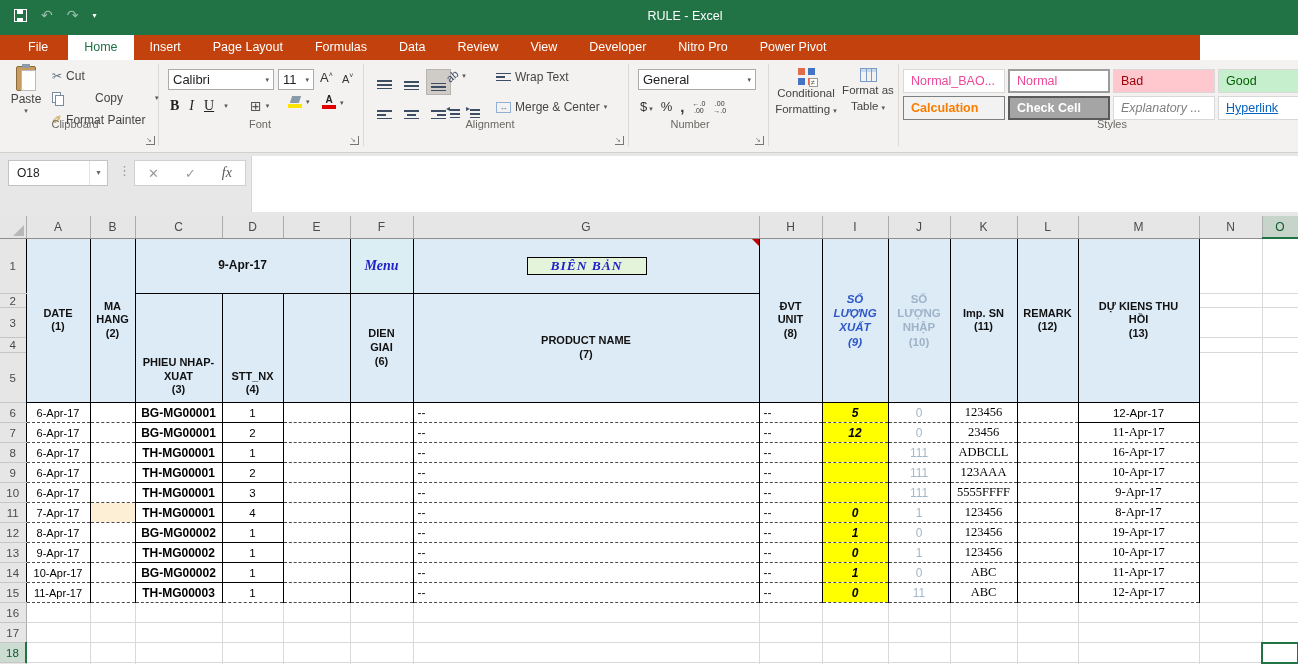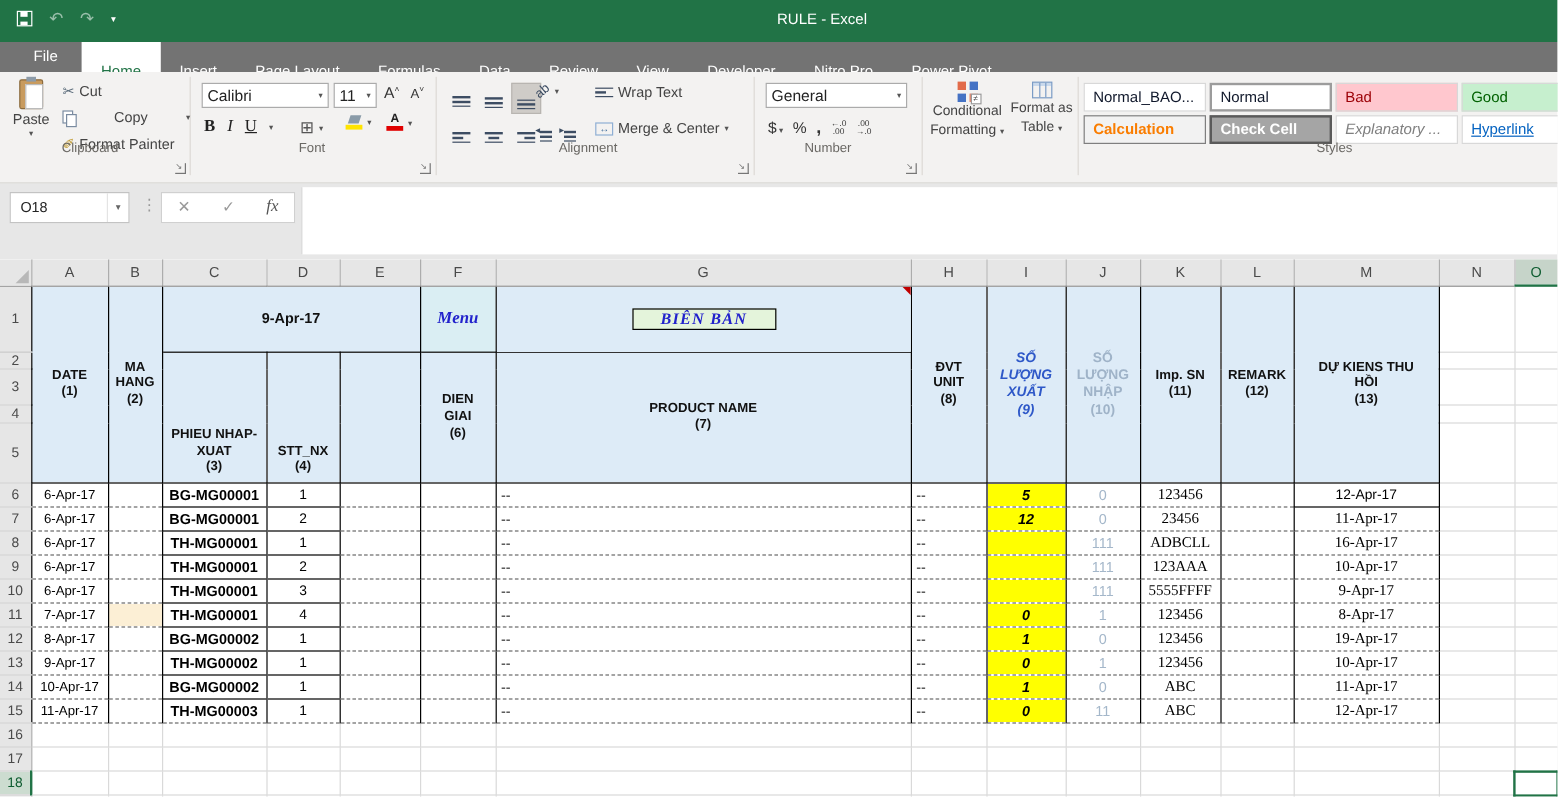--- a/index.html
+++ b/index.html
@@ -11,22 +11,22 @@
   .titlebar { position:absolute; left:0; top:0; width:1298px; height:35px; background:#217346; }
   .qat { position:absolute; left:14px; top:8px; display:flex; gap:14px; align-items:center; }
   .ic-save { width:13px; height:13px; border:1.5px solid #fff; position:relative; }
   .ic-save:before { content:""; position:absolute; left:2px; top:0; width:6px; height:4px; background:#fff; }
   .ic-save:after { content:""; position:absolute; left:2px; bottom:0; width:6px; height:3px; background:#fff; }
   .undo { color:rgba(255,255,255,.55); font-size:14px; line-height:14px; }
   .qat-dd { color:#fff; font-size:8px; }
   .win-title { position:absolute; left:0; top:0; width:100%; height:35px; line-height:32px; text-align:center; color:#fff; font-size:12.5px;margin-left:36px; }
 
   
-  .tabsbar { position:absolute; left:0; top:35px; width:1298px; height:25px; background:#737373; display:flex; align-items:stretch; padding-left:8px; }
-  .rtab { color:#fff; font-size:12.5px; padding:12px 16px; line-height:25px; cursor:default; white-space:nowrap; }
+  .tabsbar { position:absolute; left:0; top:35px; width:1200px; height:25px; background:#c2410c; display:flex; align-items:stretch; padding-left:8px; }
+  .rtab { color:#fff; font-size:12.5px; padding:0 16px; line-height:25px; cursor:default; white-space:nowrap; }
   .rtab.file { padding:0 20px; }
   .rtab.active { background:#fff; color:#217346; }
   .tellme { display:flex; align-items:center; gap:6px; color:#fff; font-size:12.5px; padding:0 10px; }
   .bulb { width:9px; height:9px; border:1.2px solid #fff; border-radius:50%; position:relative; display:inline-block; }
   .bulb:after { content:""; position:absolute; left:2.1px; top:8.5px; width:3px; height:3.5px; border-left:1.2px solid #fff; border-right:1.2px solid #fff; }
 
   
   .ribbon { position:absolute; left:0; top:60px; width:1298px; height:93px; background:#F3F2F1; border-bottom:1px solid #D5D2CE; font-size:12px; color:#444; }
   .rdiv { position:absolute; top:4px; height:82px; width:1px; background:#DCD9D5; }
   .glabel { position:absolute; top:58px; width:120px; text-align:center; font-size:11px; color:#6A6864; }
@@ -53,21 +53,21 @@
   .cfic { width:17px; height:17px; position:relative; }
   .cfic i { position:absolute; width:7px; height:7px; }
   .cfic i:nth-child(1){ left:0; top:0; background:#E26B4A; } .cfic i:nth-child(2){ right:0; top:0; background:#4472C4; }
   .cfic i:nth-child(3){ left:0; bottom:0; background:#4472C4; } .cfic i:nth-child(4){ right:0; bottom:0; background:#E26B4A; }
   .cfic b { position:absolute; right:-3px; bottom:-2px; width:9px; height:9px; background:#fff; border:1px solid #999; font-size:7px; line-height:7px; text-align:center; font-weight:normal; }
   .ftic { width:17px; height:14px; border:1px solid #7A9CC6; background:linear-gradient(#C9D9EC 0 3px, transparent 3px); position:relative; }
   .ftic:before { content:""; position:absolute; left:5px; top:0; width:1px; height:100%; background:#7A9CC6; }
   .ftic:after { content:""; position:absolute; left:10px; top:0; width:1px; height:100%; background:#7A9CC6; }
   .big2 { width:62px; text-align:center; font-size:11.5px; line-height:1.25; display:flex; flex-direction:column; align-items:center; gap:2px; }
   .chipgrid { position:absolute; left:903px; top:9px; display:grid; grid-template-columns:repeat(4,102px); grid-auto-rows:24px; gap:3px; }
-  .chip { background:#fff; border:1px solid #D8D8D8; font-size:12.5px; display:flex; align-items:center; padding:0 7px; white-space:nowrap; overflow:hidden; color:#0f172a; }
+  .chip { background:#fff; border:1px solid #D8D8D8; font-size:12.5px; display:flex; align-items:center; padding:0 7px; white-space:nowrap; overflow:hidden; color:#ec4899; }
   .chip.sel { border:2px solid #9C9C9C; }
   .chip.bad { background:#FFC7CE; color:#9C0006; }
   .chip.good { background:#C6EFCE; color:#006100; }
   .chip.calc { background:#F2F2F2; color:#FA7D00; font-weight:bold; border:1px solid #7F7F7F; }
   .chip.check { background:#A5A5A5; color:#fff; font-weight:bold; border:2px solid #5A5A5A; }
   .chip.expl { color:#7F7F7F; font-style:italic; }
   .chip.hyper { color:#0563C1; text-decoration:underline; }
   .fillic, .fcic { display:inline-flex; flex-direction:column; align-items:center; gap:1px; }
   .fillic b { width:9px; height:7px; background:#8A9BA8; transform:skewX(-18deg); }
   .fillic u, .fcic u { width:14px; height:4px; text-decoration:none; }

